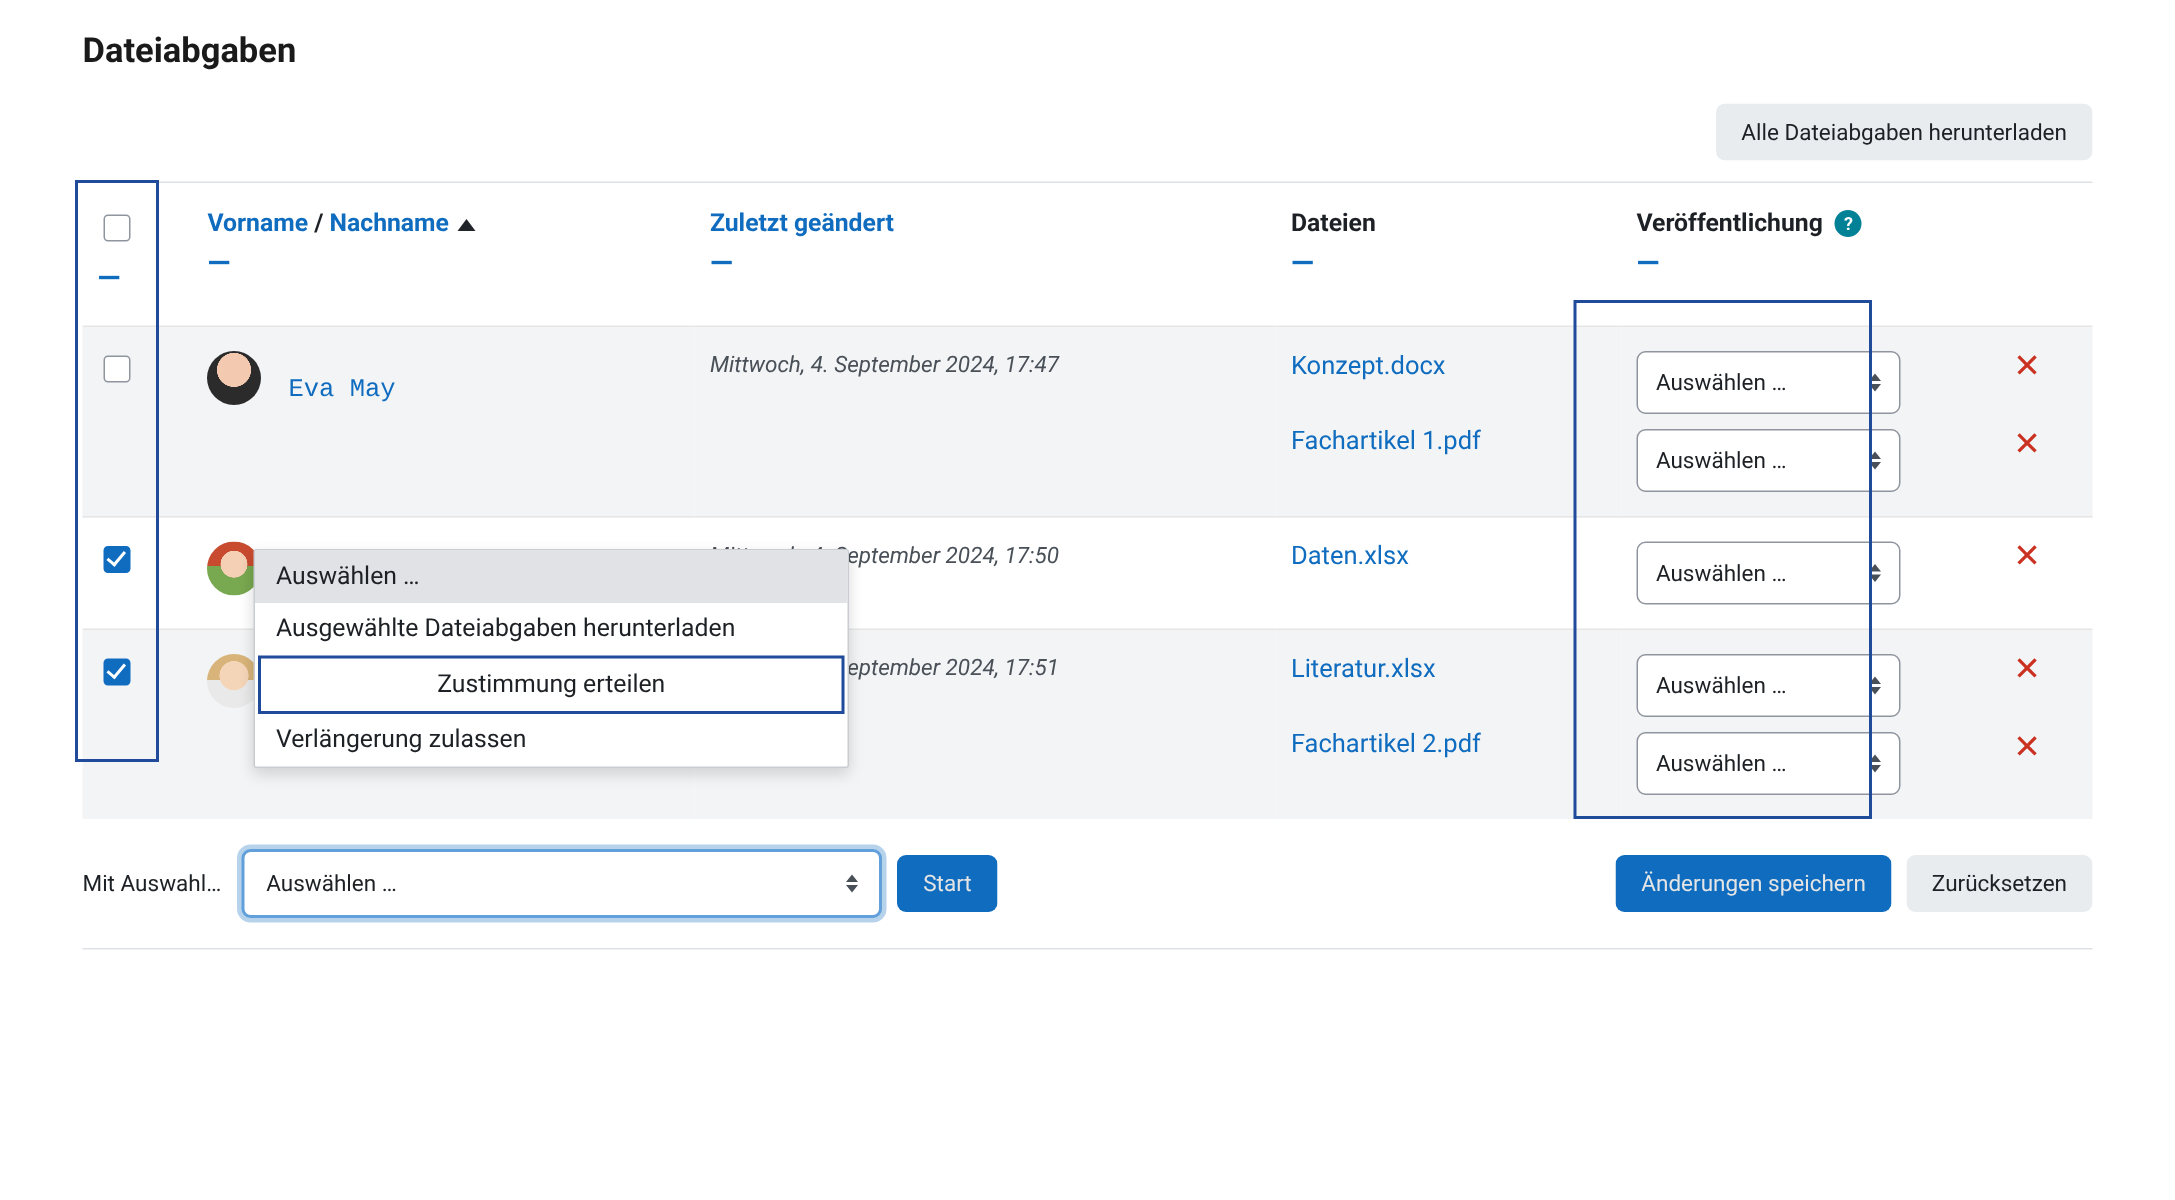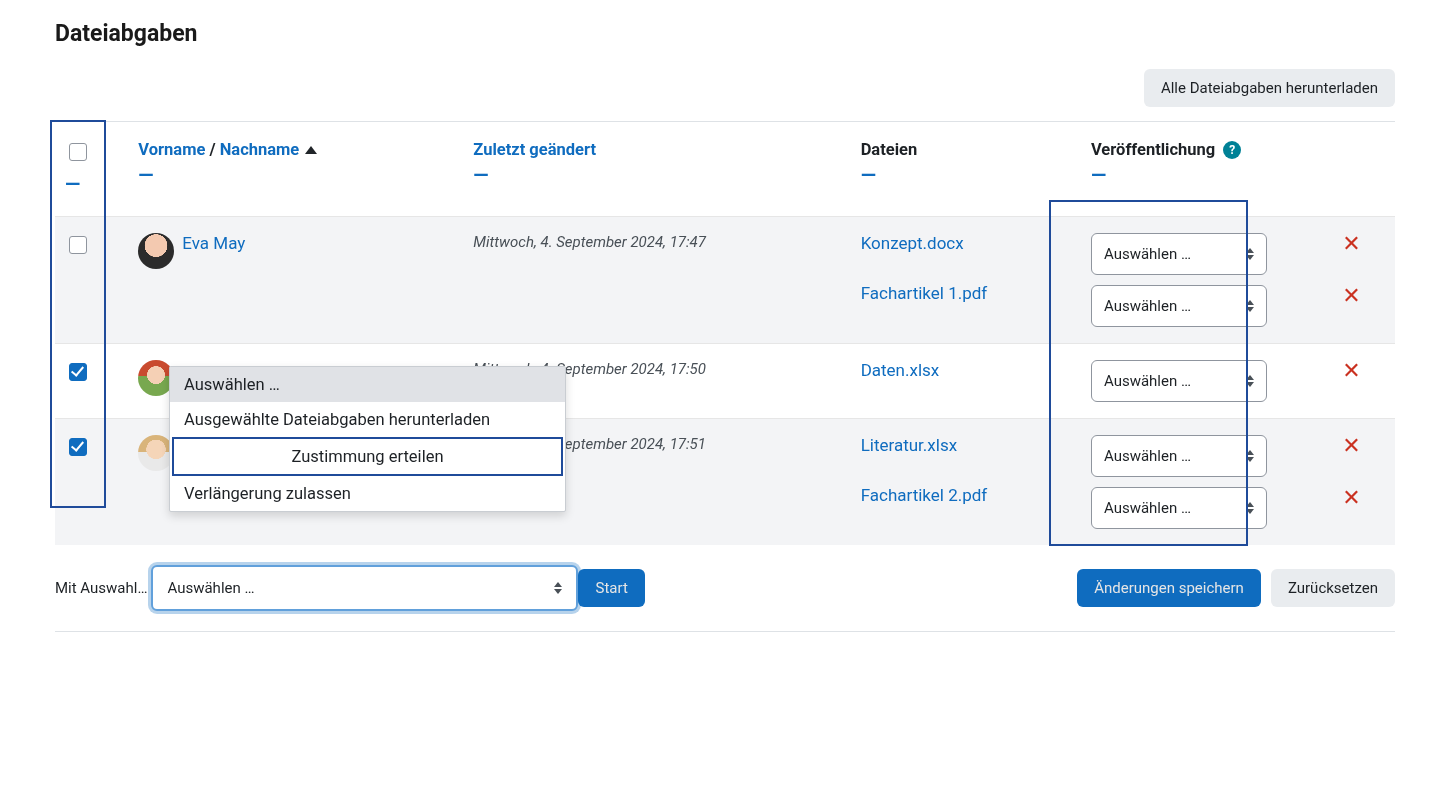--- a/index.html
+++ b/index.html
@@ -35,42 +35,42 @@
   .th-sort{display:inline-flex;align-items:center;gap:6px;}
   .th-minus{color:var(--blue);font-weight:700;font-size:20px;line-height:1;display:block;margin-top:6px;}
   .sort-caret{border-left:6px solid transparent;border-right:6px solid transparent;border-bottom:8px solid #212529;display:inline-block;}
   .help-badge{display:inline-flex;width:18px;height:18px;border-radius:50%;background:#008196;color:#fff;font-size:12px;font-weight:700;align-items:center;justify-content:center;margin-left:4px;vertical-align:1px;}
 
   
   .chk{appearance:none;width:18px;height:18px;border:1.5px solid #8f959e;border-radius:3px;display:inline-block;position:relative;cursor:pointer;background:#fff;}
   .chk:checked{background:var(--blue);border-color:var(--blue);}
   .chk:checked::after{content:"";position:absolute;left:4px;top:0px;width:5px;height:10px;border:solid #fff;border-width:0 2.5px 2.5px 0;transform:rotate(40deg);}
 
-  .user-cell{display:flex;align-items:flex-start;gap:8px;}
+  .user-cell{display:flex;align-items:flex-end;gap:18px;font-family:Liberation Mono, monospace;}
   .avatar{width:36px;height:36px;border-radius:50%;background:#ddd;flex:0 0 36px;position:relative;overflow:hidden;}
   .avatar::after{content:"";position:absolute;inset:0;}
   .av1{background:radial-gradient(circle at 50% 35%,#f3c9b0 38%,transparent 39%),#2b2b2b;}
   .av2{background:radial-gradient(circle at 50% 42%,#f5d0b5 32%,transparent 33%),linear-gradient(#c94b2f 45%,#78a84f 45%);}
   .av3{background:radial-gradient(circle at 50% 40%,#f5d5b8 34%,transparent 35%),linear-gradient(#d9b47a 48%,#e9e9e9 48%);}
   .user-link{color:var(--blue);font-size:17px;}
   .date-cell{font-style:italic;color:#495057;}
   .file-link{color:var(--blue);display:block;margin-bottom:30px;font-size:17px;}
   .file-link:last-child{margin-bottom:0;}
 
   .pub-select{width:150px;height:40px;border:1px solid #8f959e;border-radius:6px;background:#fff;padding:0 12px;display:flex;align-items:center;justify-content:space-between;margin-bottom:10px;cursor:pointer;position:relative;}
   .pub-select:last-child{margin-bottom:0;}
   .sel-text{white-space:nowrap;overflow:hidden;text-overflow:ellipsis;}
   .sel-carets{display:flex;flex-direction:column;gap:2px;}
   .car-up{border-left:4px solid transparent;border-right:4px solid transparent;border-bottom:5px solid #495057;}
   .car-dn{border-left:4px solid transparent;border-right:4px solid transparent;border-top:5px solid #495057;}
 
   .del-x{color:var(--red);font-size:22px;font-weight:400;cursor:pointer;display:block;line-height:1;margin-bottom:30px;}
   .del-x:last-child{margin-bottom:0;}
 
-  .footer-bar{display:flex;align-items:center;padding:20px 0;}
+  .footer-bar{display:flex;align-items:center;gap:10px;padding:20px 0;}
   .footer-bar .label{margin-right:4px;}
   .footer-select{width:395px;height:42px;border:2px solid #61a0db;border-radius:6px;box-shadow:0 0 0 3px rgba(15,108,191,0.3);background:#fff;padding:0 14px;display:flex;align-items:center;justify-content:space-between;cursor:pointer;}
   .footer-right{margin-left:auto;display:flex;gap:10px;}
   .hl-col-select{position:absolute;left:41px;top:120px;width:52px;height:384px;border:2.5px solid var(--highlight);pointer-events:none;}
   .hl-col-pub{position:absolute;left:1040px;top:200px;width:195px;height:342px;border:2.5px solid var(--highlight);pointer-events:none;}
   .page{position:relative;}
 
   
   .dropdown{position:absolute;left:160px;top:366px;width:395px;background:#fff;border:1px solid #c9cdd2;border-radius:2px;box-shadow:0 4px 10px rgba(0,0,0,0.15);z-index:10;font-size:16.5px;}
   .dropdown .opt{padding:8px 14px;cursor:pointer;}

